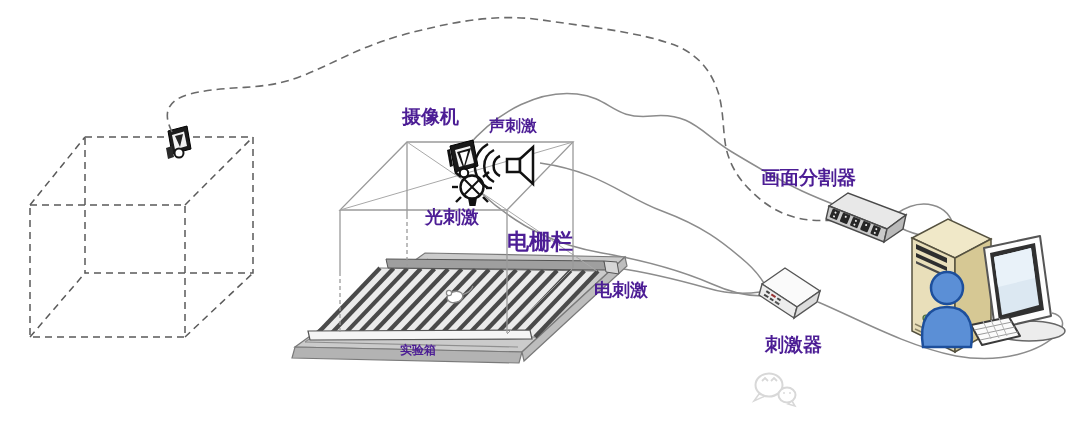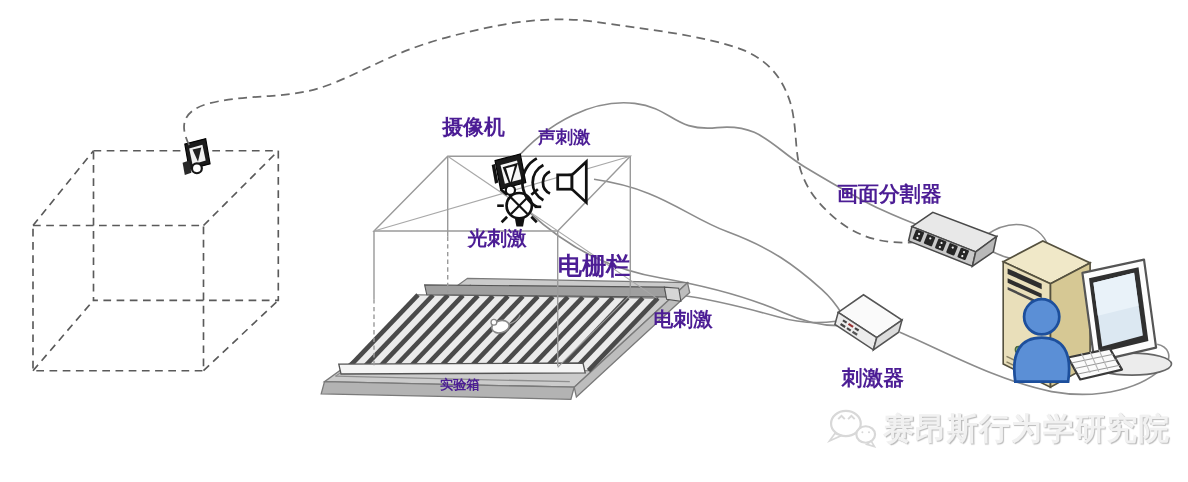--- a/index.html
+++ b/index.html
@@ -225,14 +225,13 @@
 </svg>
 
   <div class="lbl" id="lbl-camera">摄像机</div>
   <div class="lbl" id="lbl-sound">声刺激</div>
   <div class="lbl" id="lbl-light">光刺激</div>
   <div class="lbl" id="lbl-egrid">电栅栏</div>
   <div class="lbl" id="lbl-eshock">电刺激</div>
   <div class="lbl" id="lbl-expbox">实验箱</div>
   <div class="lbl" id="lbl-splitter">画面分割器</div>
   <div class="lbl" id="lbl-stim">刺激器</div>
-  <div id="watermark-text">赛昂斯行为学研究院</div>
 </div>
 
 </body></html>

